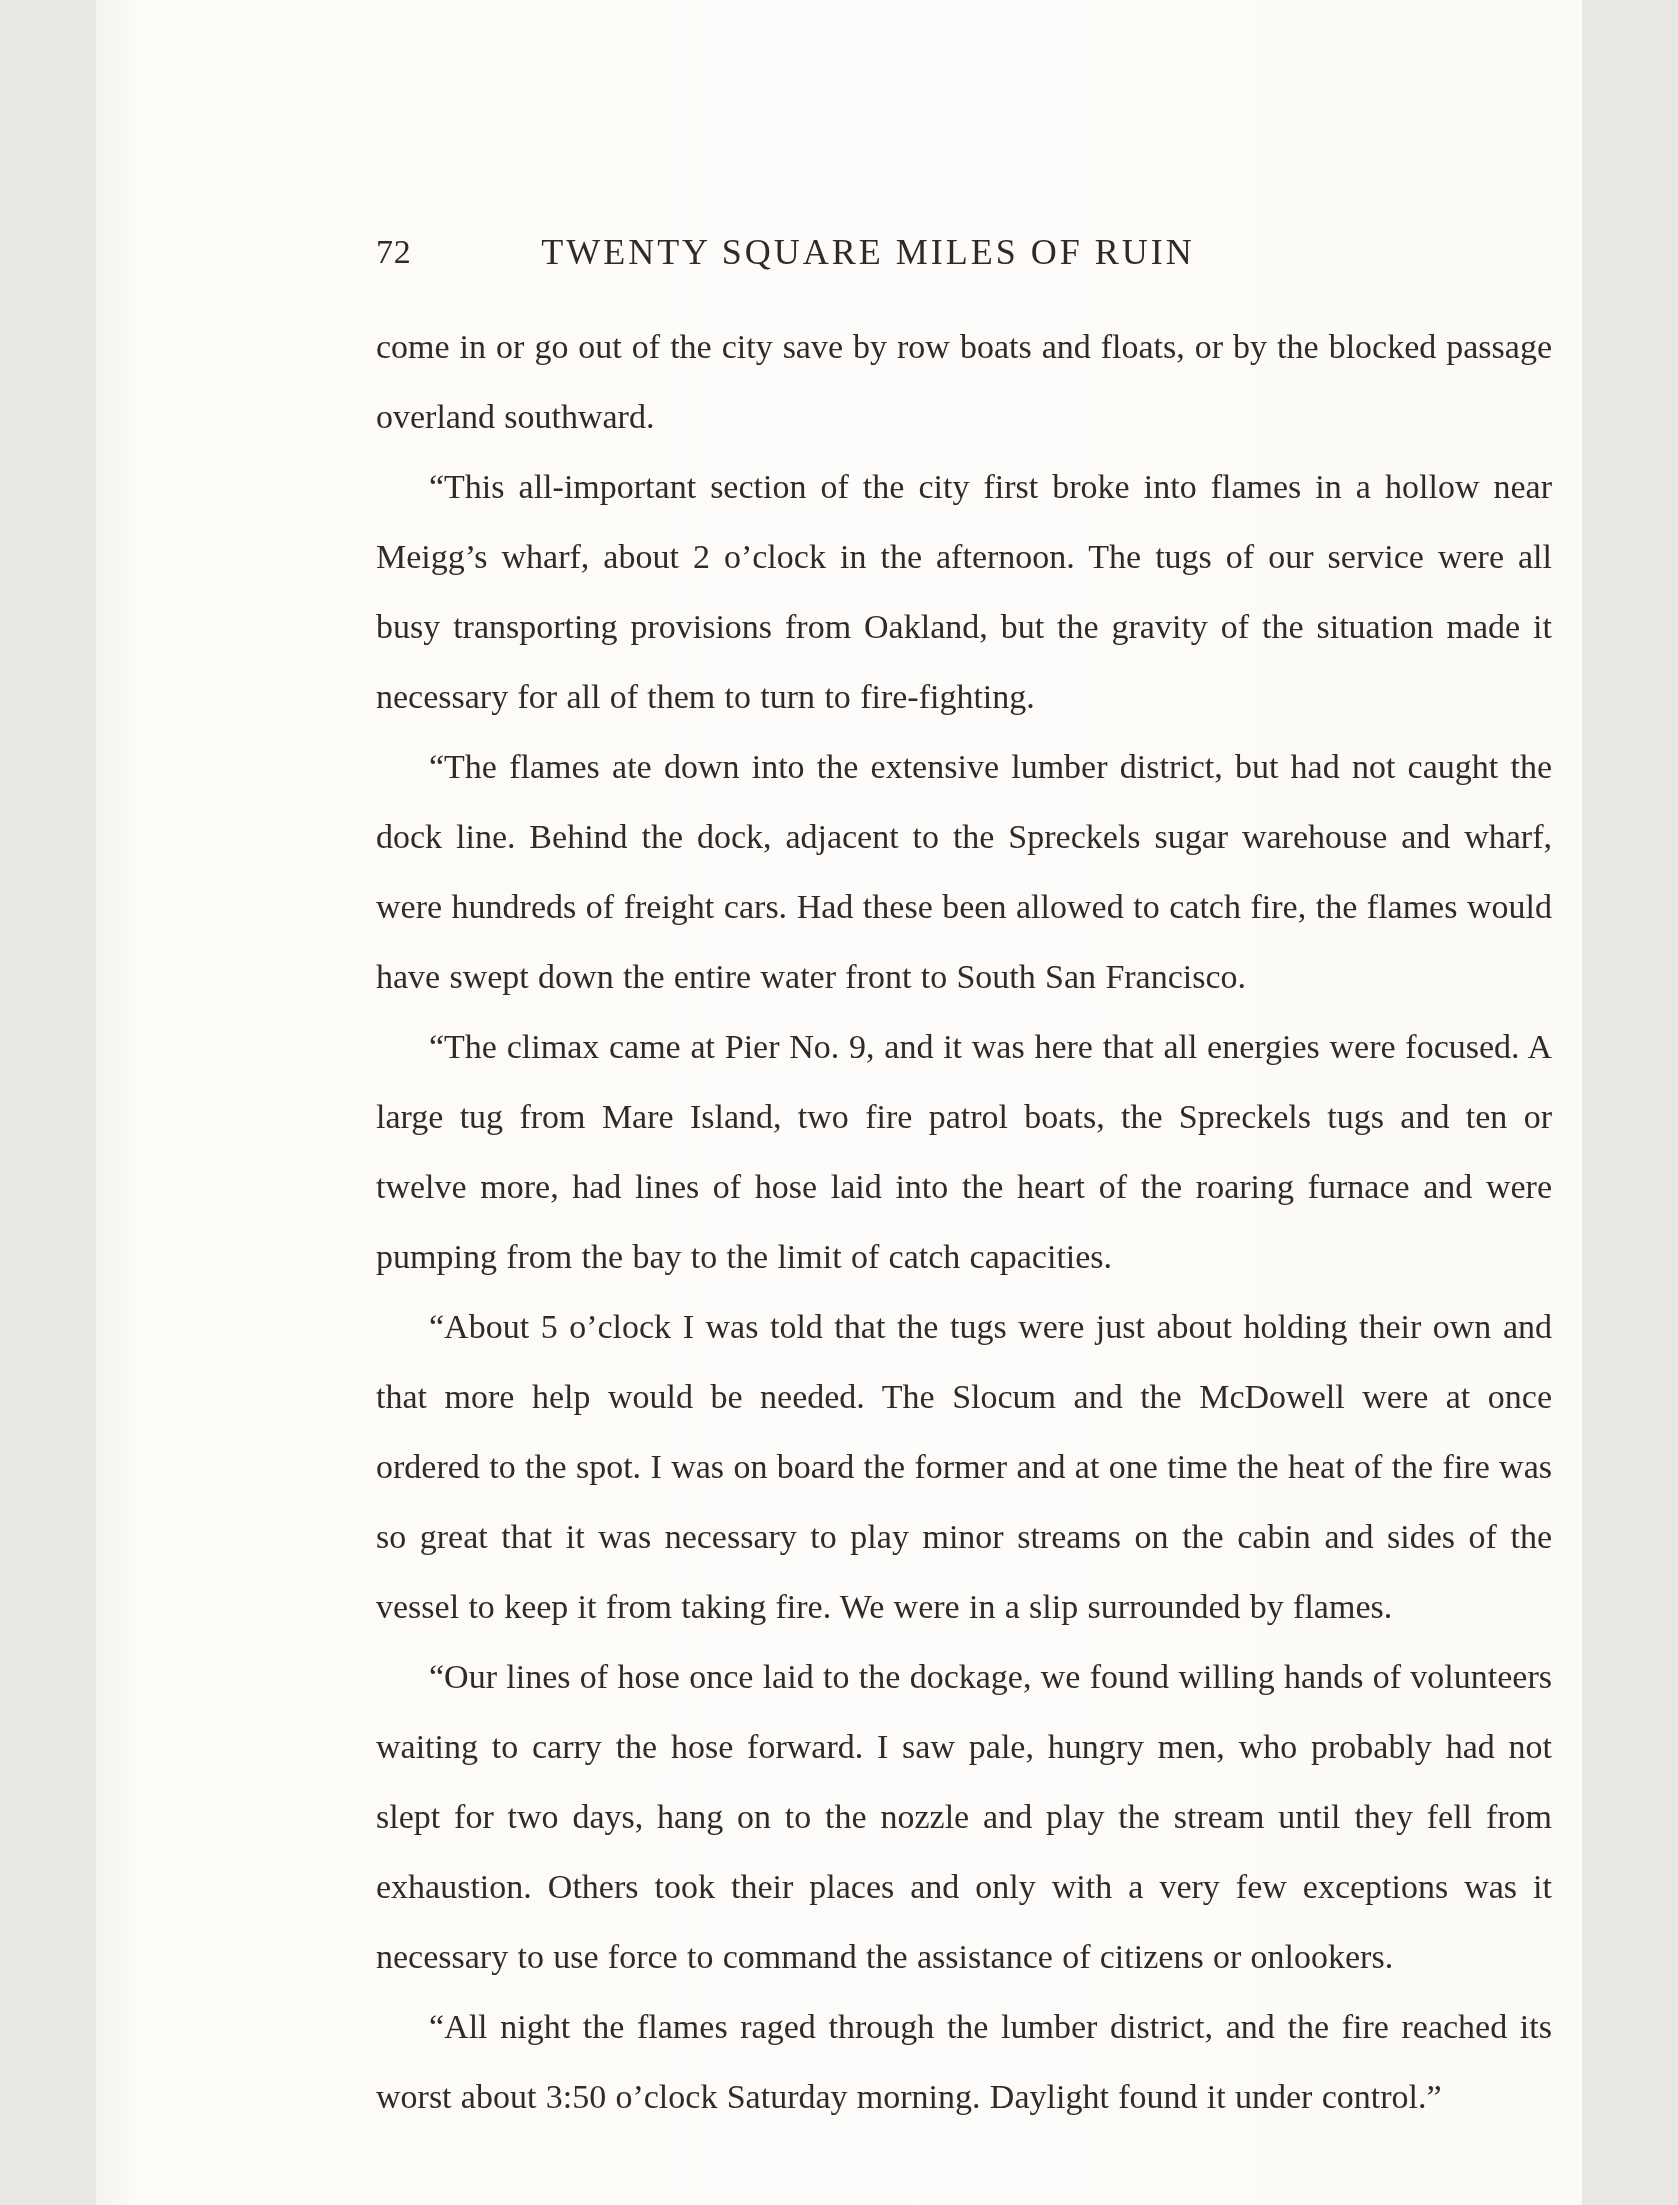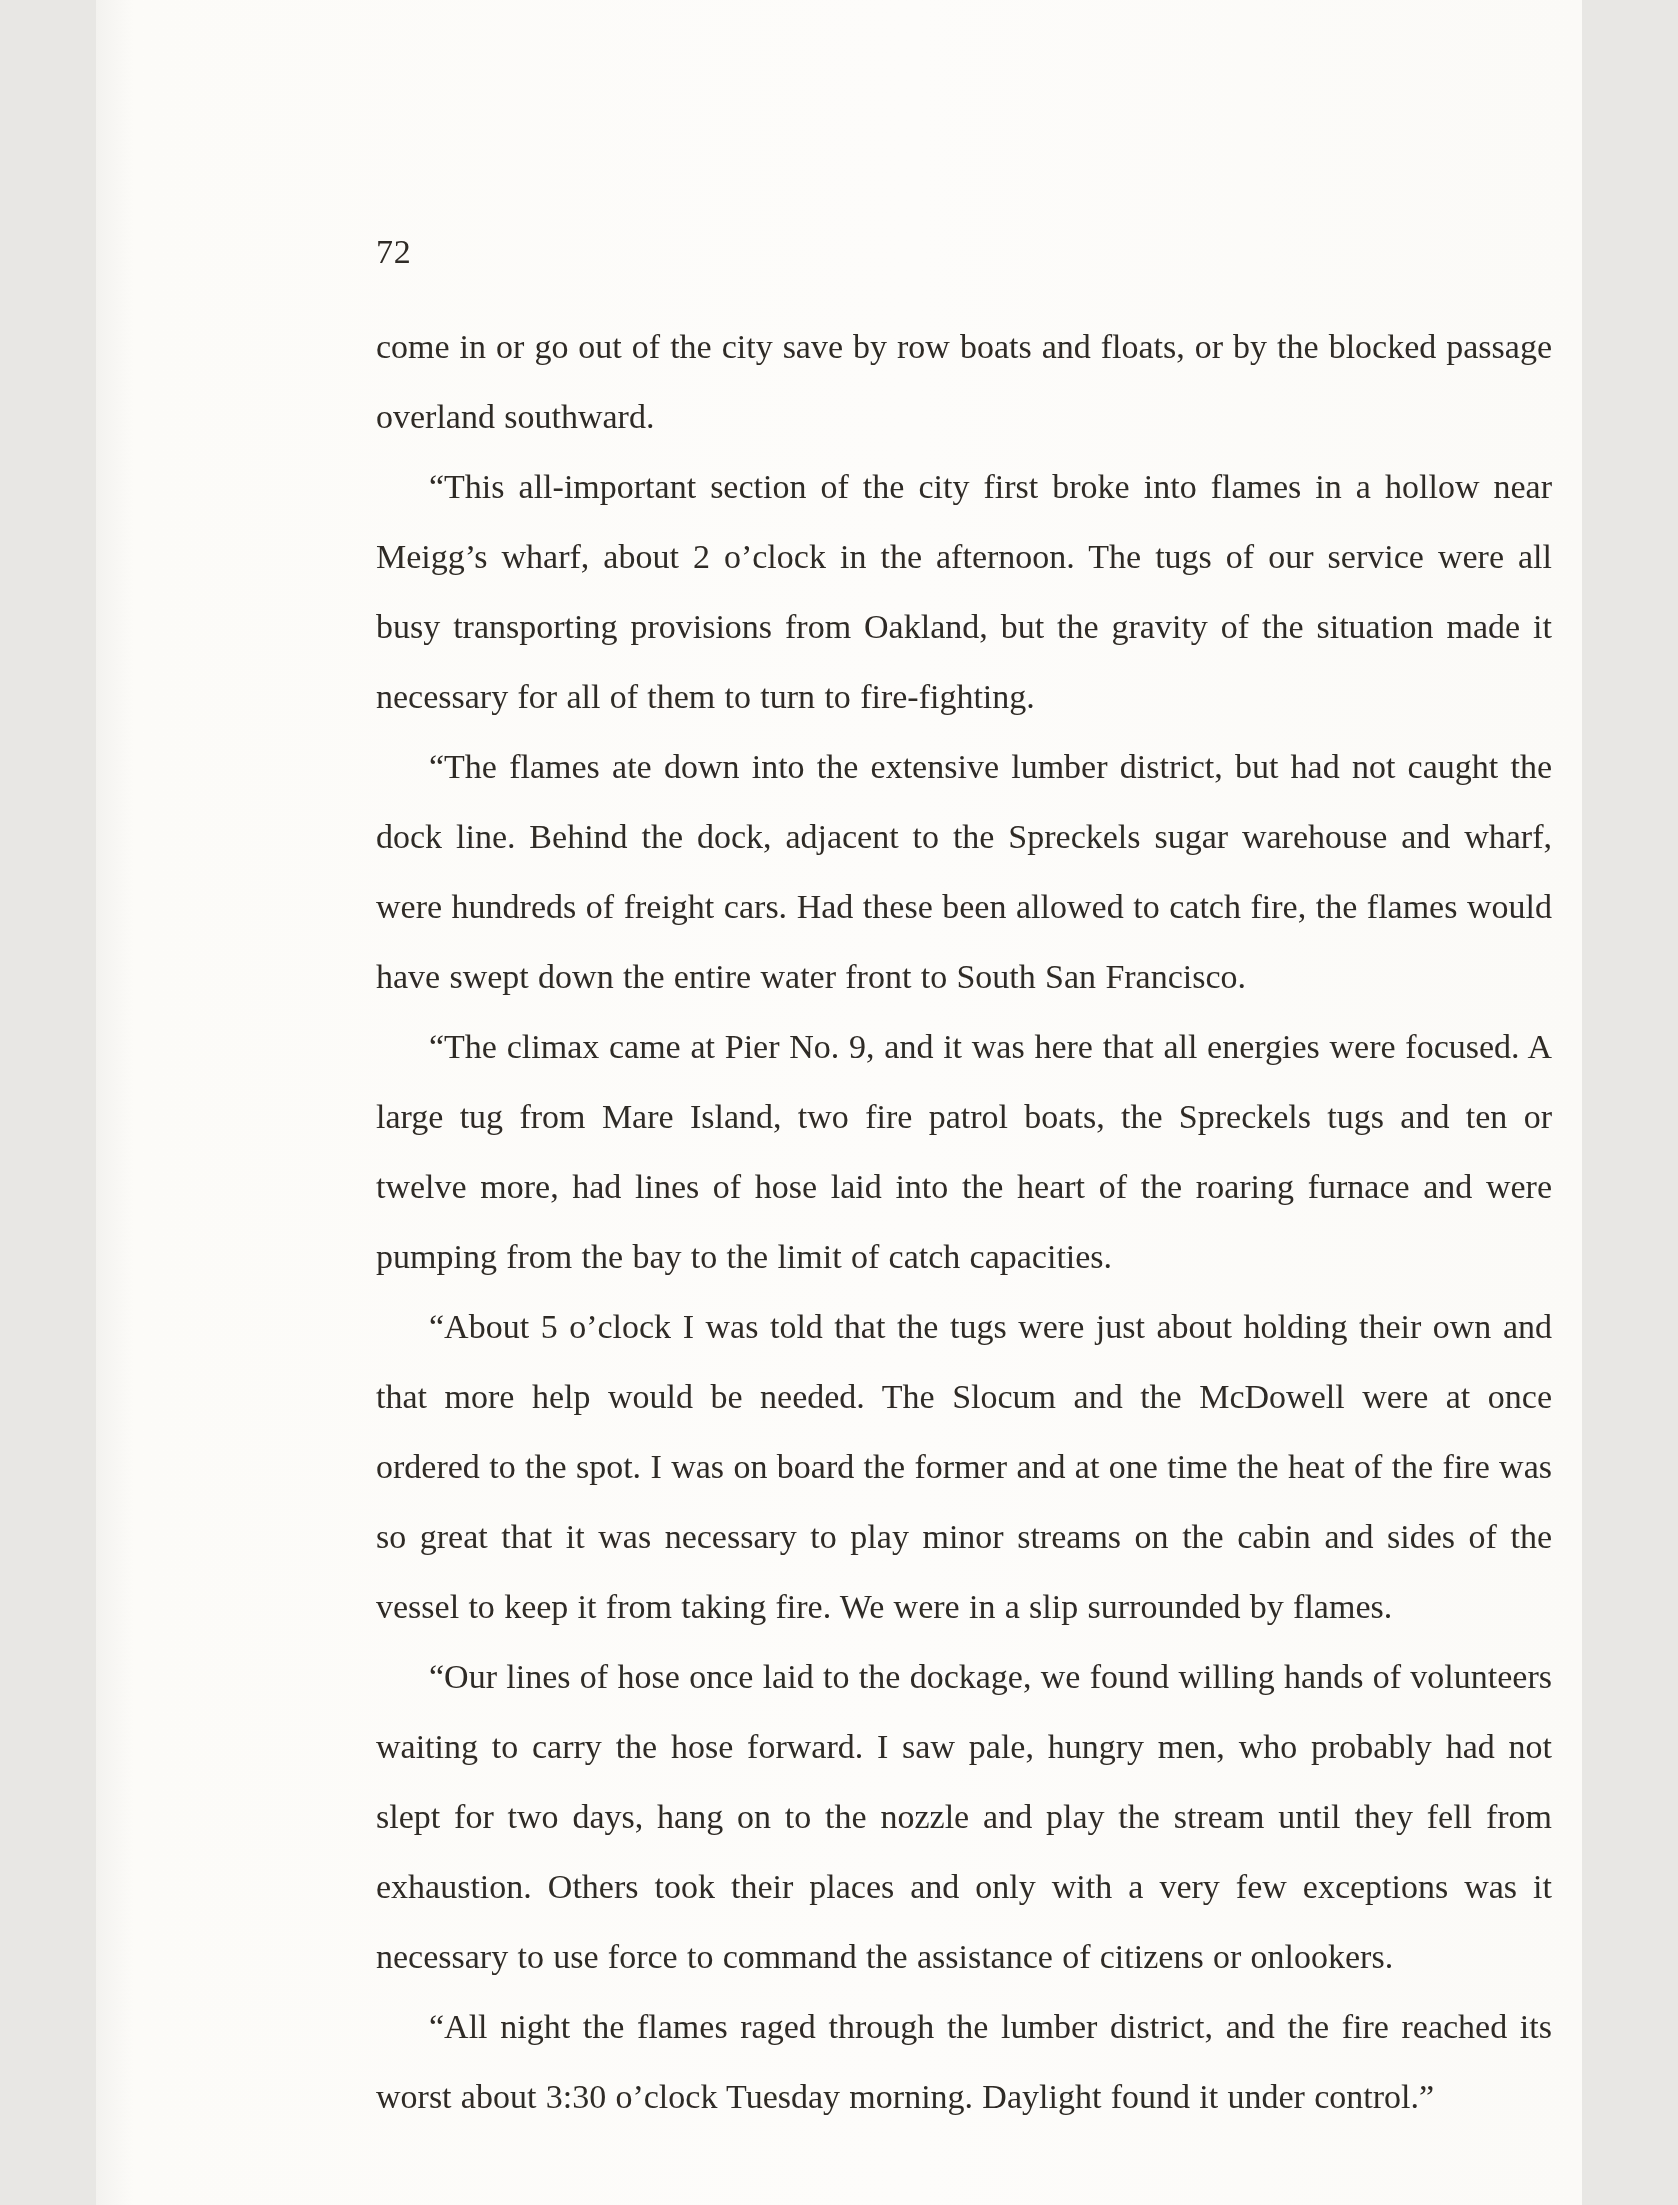--- a/index.html
+++ b/index.html
@@ -56,25 +56,26 @@
     text-indent: 53px;
     font-family: Liberation Serif, serif;
   }
 </style>
 </head>
 <body>
 
 <div class="page">
   <header class="running-head">
     <span class="folio">72</span>
+    <span class="running-title">TWENTY SQUARE MILES OF RUIN</span>
   </header>
 
   <main class="text-block">
     <p class="para">come in or go out of the city save by row boats and floats, or by the blocked passage overland southward.</p>
     <p class="para indent">“This all-important section of the city first broke into flames in a hollow near Meigg’s wharf, about 2 o’clock in the afternoon. The tugs of our service were all busy transporting provisions from Oakland, but the gravity of the situation made it necessary for all of them to turn to fire-fighting.</p>
     <p class="para indent">“The flames ate down into the extensive lumber district, but had not caught the dock line.  Behind the dock, adjacent to the Spreckels sugar warehouse and wharf, were hundreds of freight cars.  Had these been allowed to catch fire, the flames would have swept down the entire water front to South San Francisco.</p>
     <p class="para indent">“The climax came at Pier No. 9, and it was here that all energies were focused.  A large tug from Mare Island, two fire patrol boats, the Spreckels tugs and ten or twelve more, had lines of hose laid into the heart of the roaring furnace and were pumping from the bay to the limit of catch capacities.</p>
     <p class="para indent">“About 5 o’clock I was told that the tugs were just about holding their own and that more help would be needed.  The Slocum and the McDowell were at once ordered to the spot.  I was on board the former and at one time the heat of the fire was so great that it was necessary to play minor streams on the cabin and sides of the vessel to keep it from taking fire.  We were in a slip surrounded by flames.</p>
     <p class="para indent">“Our lines of hose once laid to the dockage, we found willing hands of volunteers waiting to carry the hose forward.  I saw pale, hungry men, who probably had not slept for two days, hang on to the nozzle and play the stream until they fell from exhaustion.  Others took their places and only with a very few exceptions was it necessary to use force to command the assistance of citizens or onlookers.</p>
-    <p class="para indent">“All night the flames raged through the lumber district, and the fire reached its worst about 3:30 o’clock Tuesday morning. Daylight found it under control.”</p>
+    <p class="para indent">“All night the flames raged through the lumber district, and the fire reached its worst about 3:50 o’clock Saturday morning. Daylight found it under control.”</p>
   </main>
 </div>
 
 
 </body></html>

